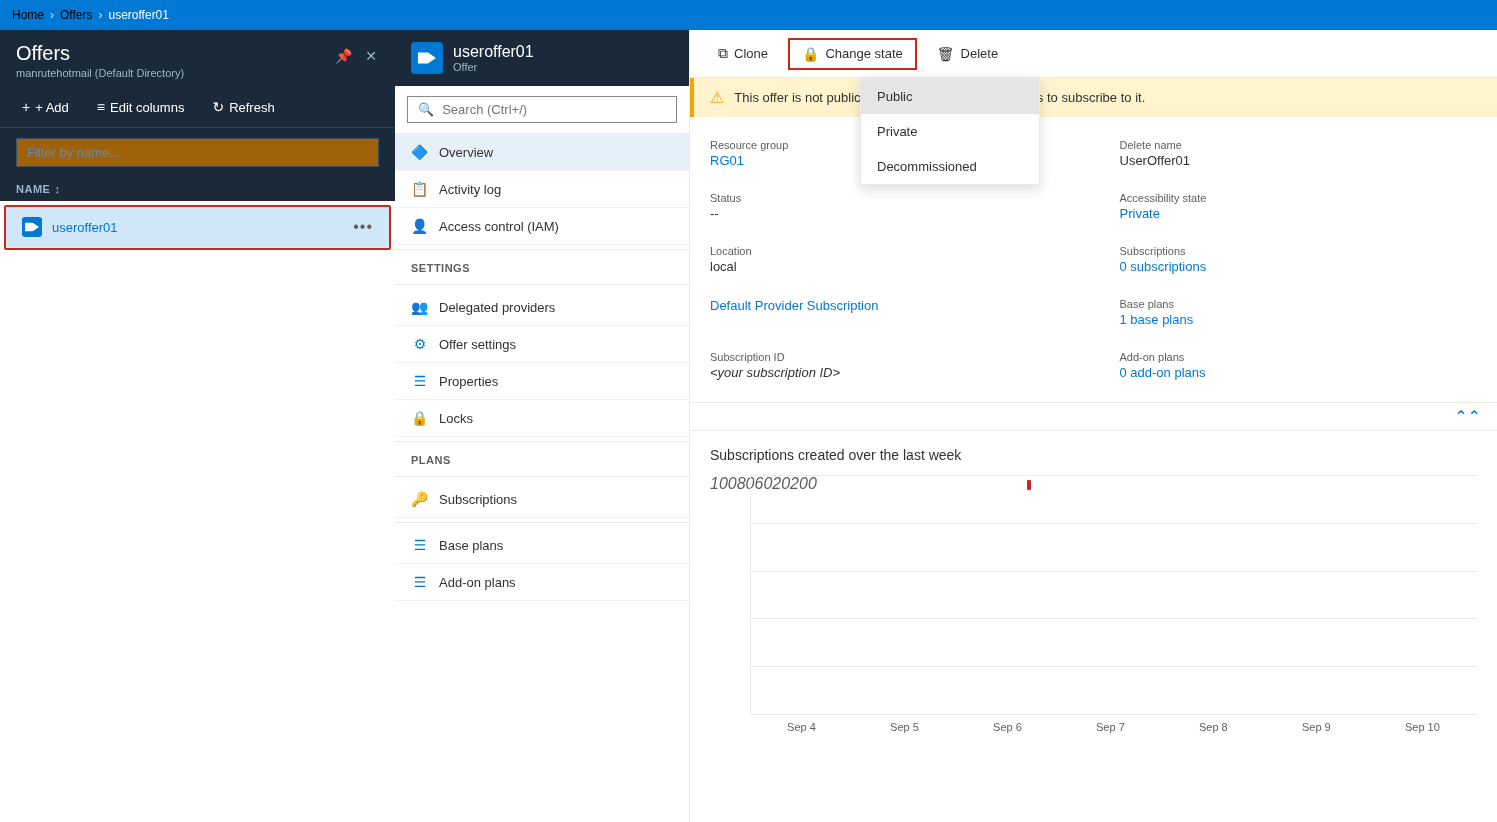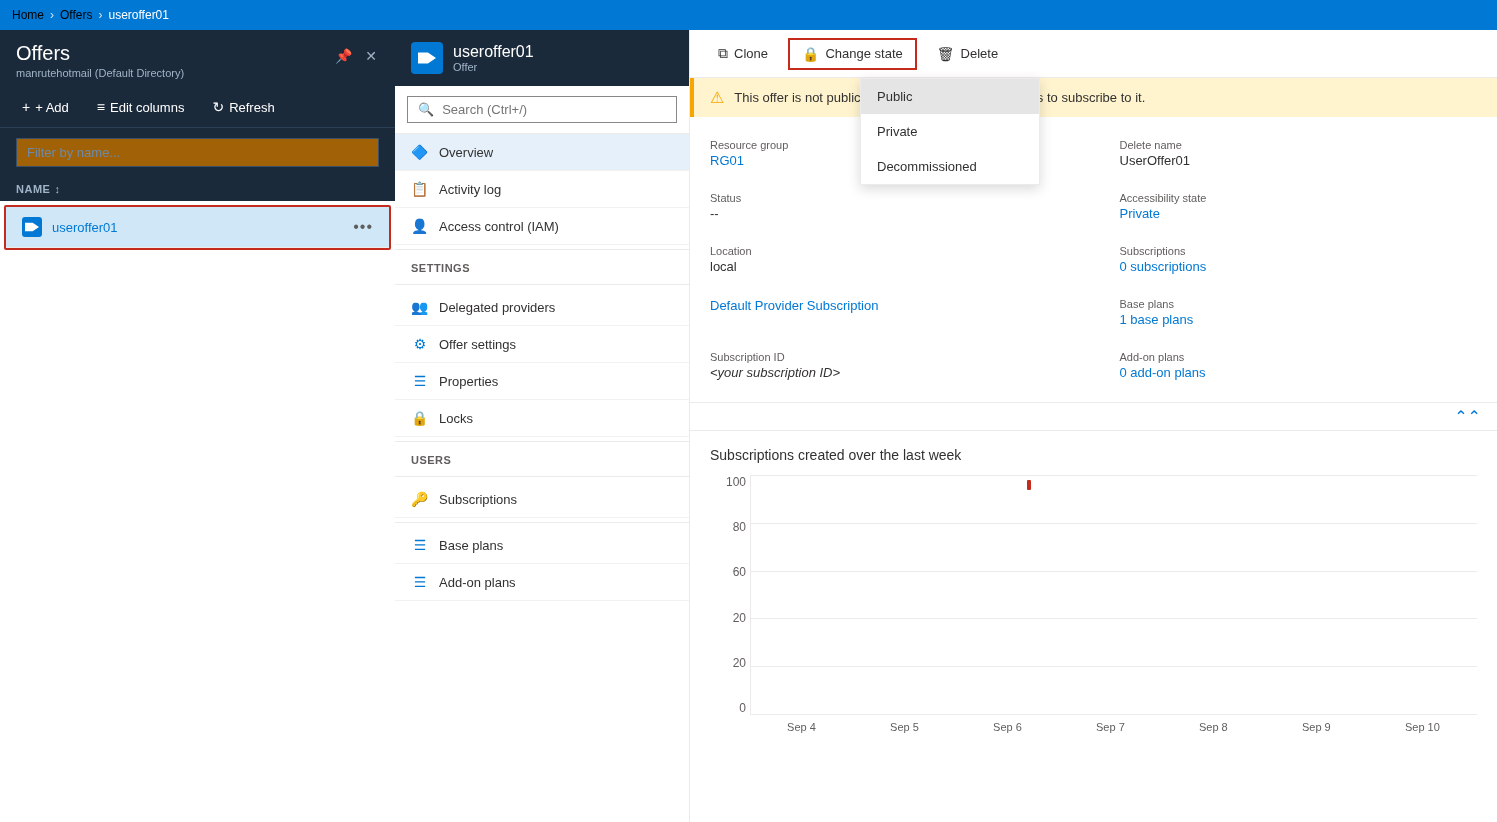--- a/index.html
+++ b/index.html
@@ -493,21 +493,21 @@
       </div>
       <div class="nav-item">
         <span class="nav-item-icon">☰</span>
         <span class="nav-item-label">Properties</span>
       </div>
       <div class="nav-item">
         <span class="nav-item-icon">🔒</span>
         <span class="nav-item-label">Locks</span>
       </div>
 
-      <div class="nav-section-header">USERS</div>
+      <div class="nav-section-header">PLANS</div>
       <div class="nav-divider"></div>
       <div class="nav-item">
         <span class="nav-item-icon">🔑</span>
         <span class="nav-item-label">Subscriptions</span>
       </div>
 
       <div class="nav-divider"></div>
       <div class="nav-item">
         <span class="nav-item-icon">☰</span>
         <span class="nav-item-label">Base plans</span>
@@ -586,21 +586,21 @@
 
       <div class="collapse-bar">
         <button class="collapse-btn">⌃⌃</button>
       </div>
 
       <div class="chart-area">
         <div class="chart-title">Subscriptions created over the last week</div>
         <div style="display:flex; margin-left: 40px;">
           <div style="position:relative; flex:1; height: 260px;">
 
-            <div style="position:absolute; left:-40px; top:0; bottom:20px; display:flex; flex-direction:column; justify-content:space-between; font-size:12px; color:#605e5c; text-align:right; width:36px;">
+            <div style="position:absolute; left:-40px; top:0; bottom:20px; display:flex; flex-direction:row; justify-content:space-between; font-size:16px; color:#605e5c; text-align:right; width:36px;font-style:italic;">
               <span>100</span>
               <span>80</span>
               <span>60</span>
               <span>20</span>
               <span>20</span>
               <span>0</span>
             </div>
 
             <div class="chart-container" style="position:relative; height:240px; border-left:1px solid #edebe9; border-bottom:1px solid #edebe9;">
               <div class="chart-grid-line" style="top:0%;"></div>

